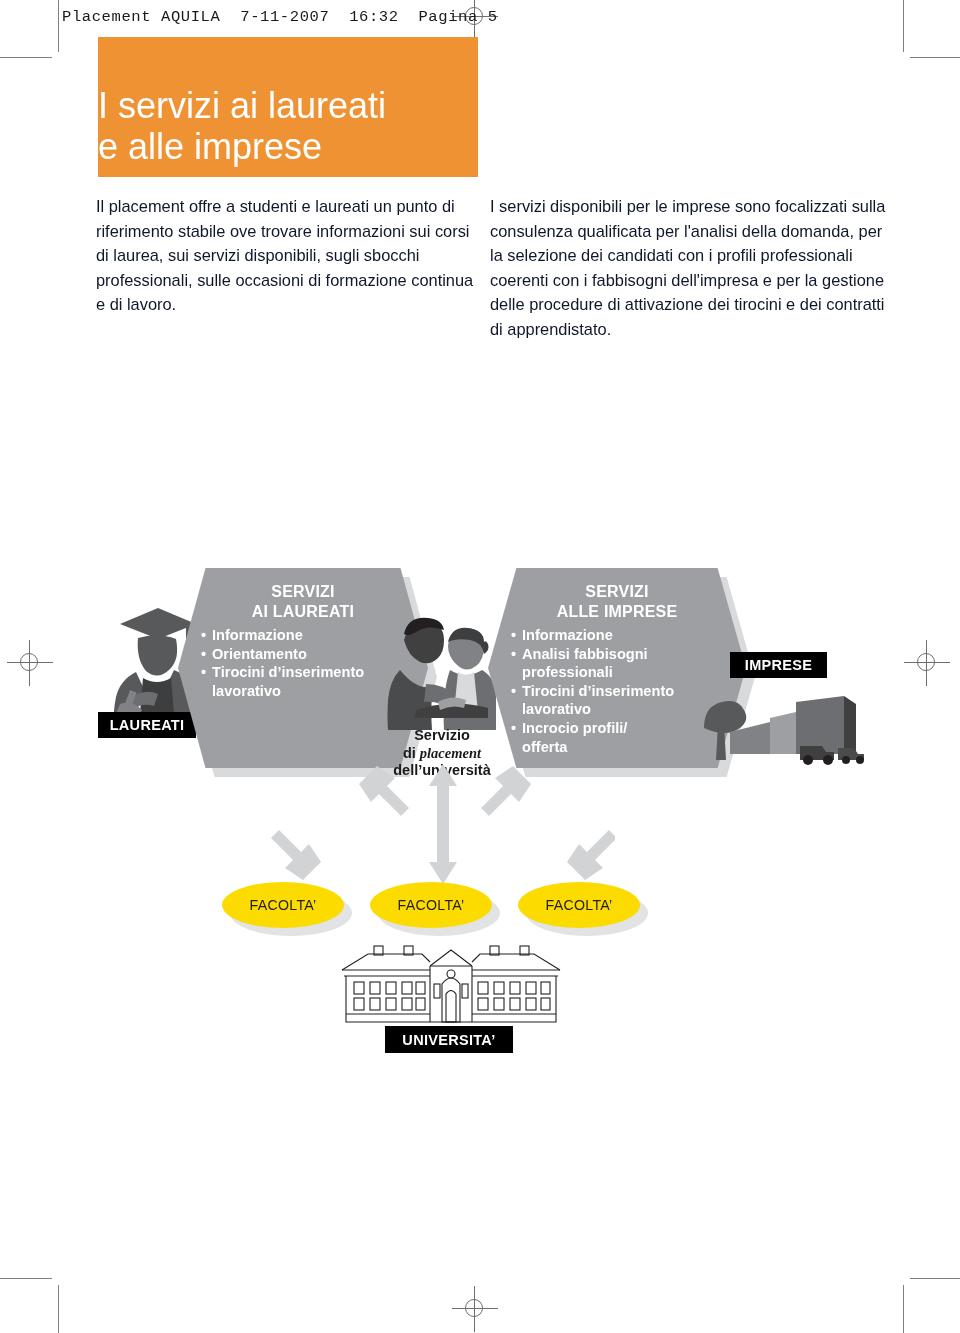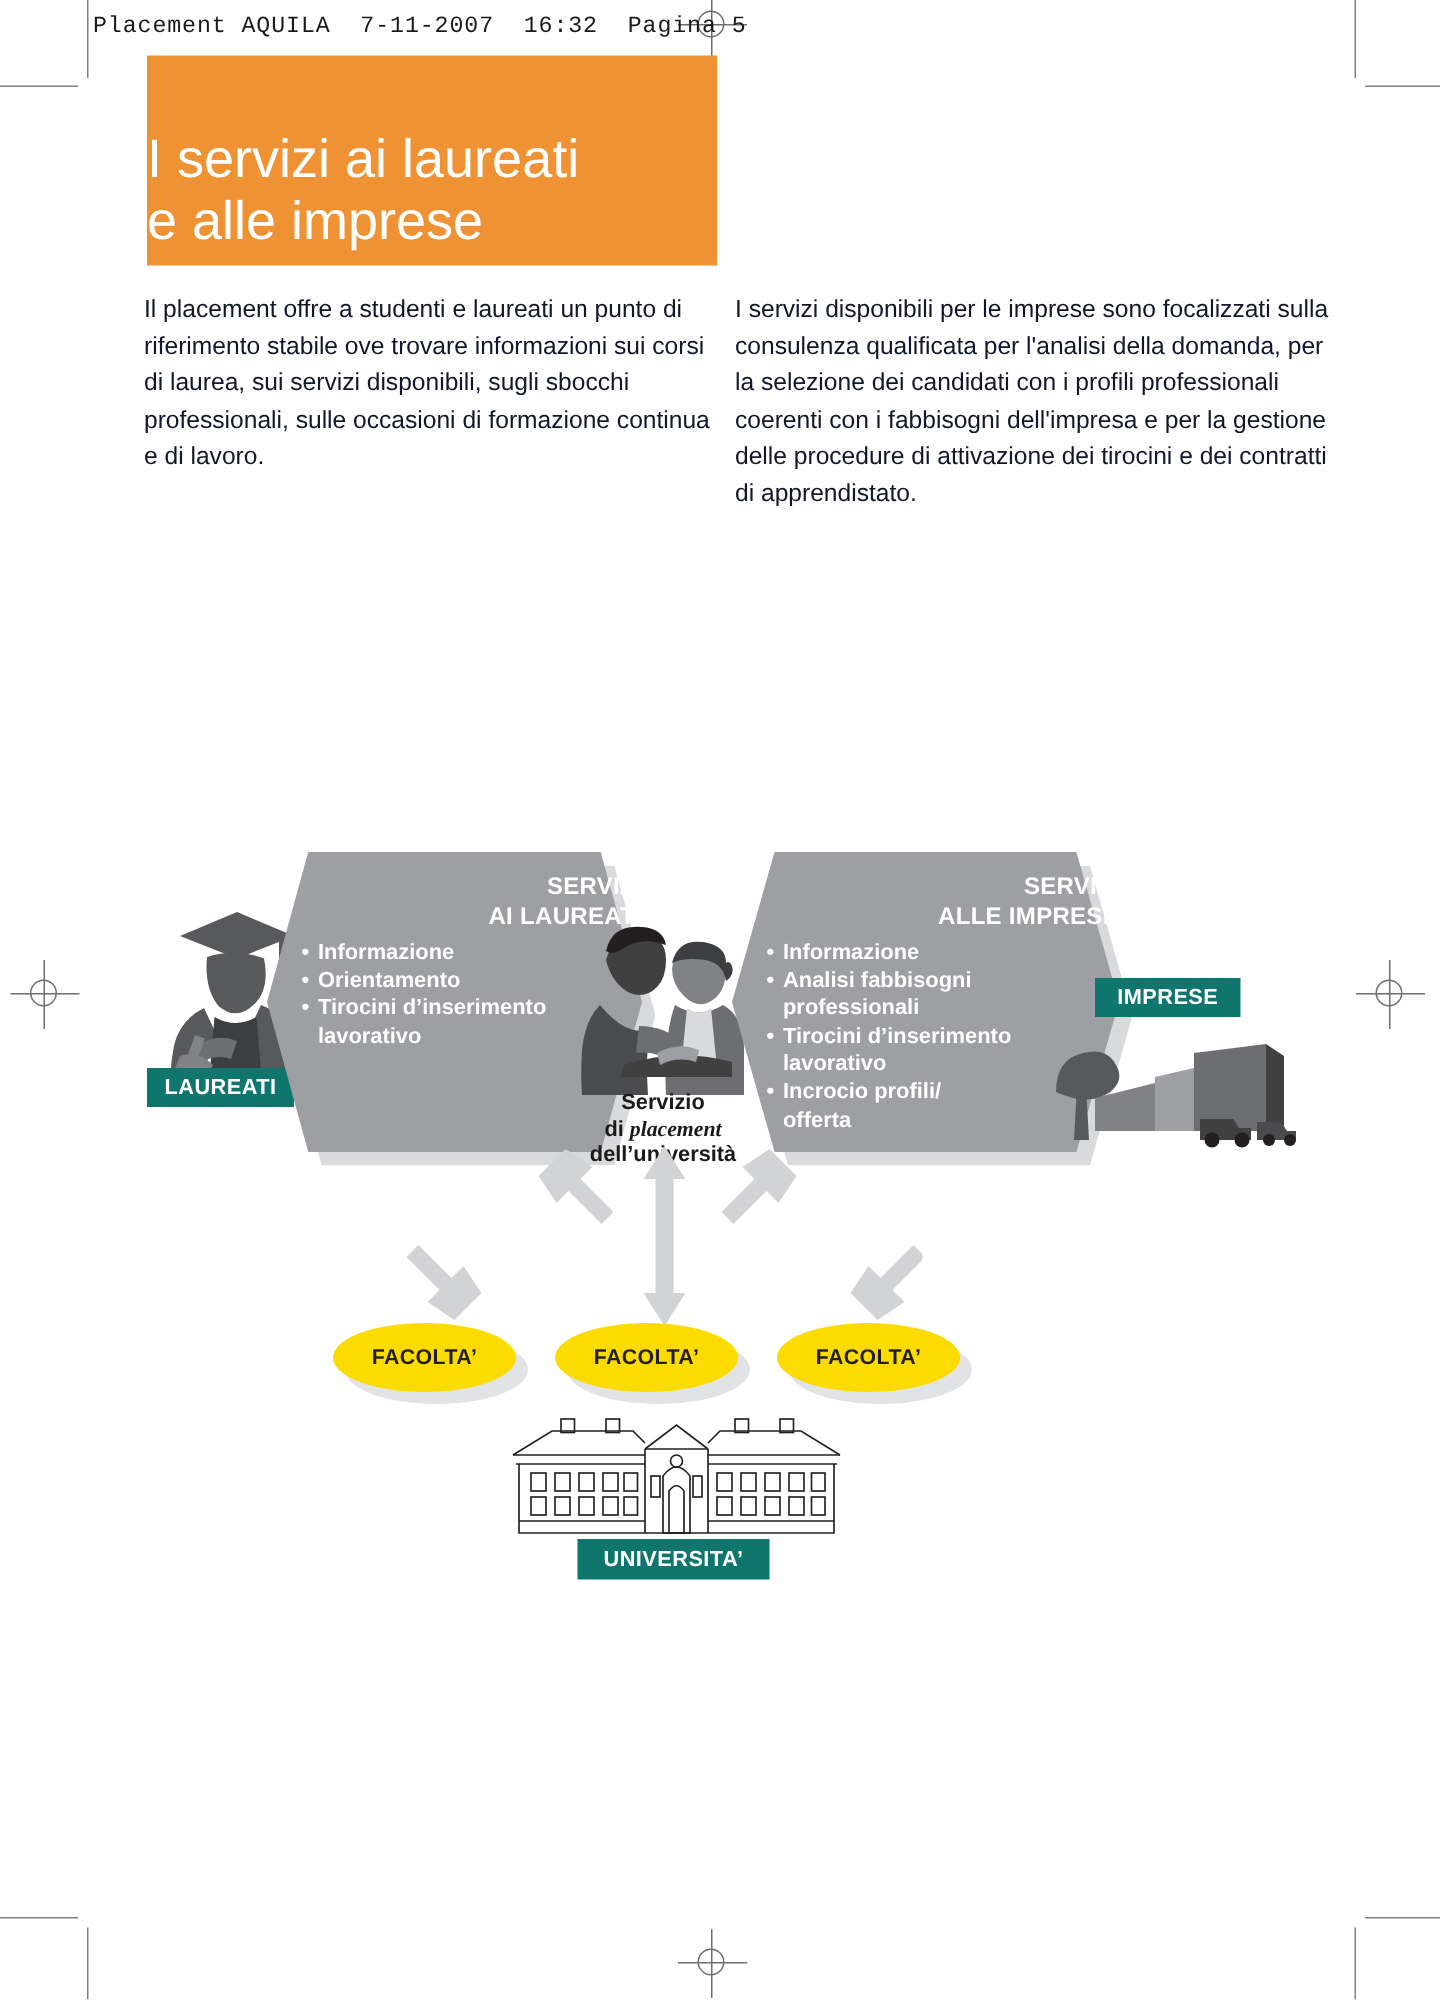--- a/index.html
+++ b/index.html
@@ -123,62 +123,62 @@
     position: absolute;
     inset: 0;
     color: #ffffff;
     font-weight: bold;
     font-size: 14.6px;
     line-height: 18.6px;
     padding-top: 14px;
     box-sizing: border-box;
   }
   .hex-head {
-    text-align: right;
+    text-align: center;
     font-size: 16px;
     line-height: 20px;
     letter-spacing: 0.2px;
   }
   .hex-list {
     margin: 4px 0 0 0;
     padding: 0 6px 0 34px;
     list-style: none;
   }
   .hex-list li { position: relative; }
   .hex-list li.b::before {
     content: "\2022";
     position: absolute;
     left: -11px;
   }
 
   
   .badge {
     position: absolute;
-    background: #0f766e;
+    background: #000000;
     color: #ffffff;
     font-weight: bold;
     font-size: 14.5px;
     letter-spacing: 0.3px;
     display: flex;
     align-items: center;
     justify-content: center;
   }
 
   
   .ellipse {
     position: absolute;
     width: 122px;
     height: 46px;
     border-radius: 50%;
     background: #fcdb00;
     display: flex;
     align-items: center;
     justify-content: center;
     color: #231f20;
-    font-weight: bold;
+    font-weight: normal;
     font-size: 14.2px;
     letter-spacing: 0.3px;
   }
   .ellipse-shadow {
     position: absolute;
     width: 122px;
     height: 46px;
     border-radius: 50%;
     background: #e2e3e4;
     transform: translate(8px, 8px);

